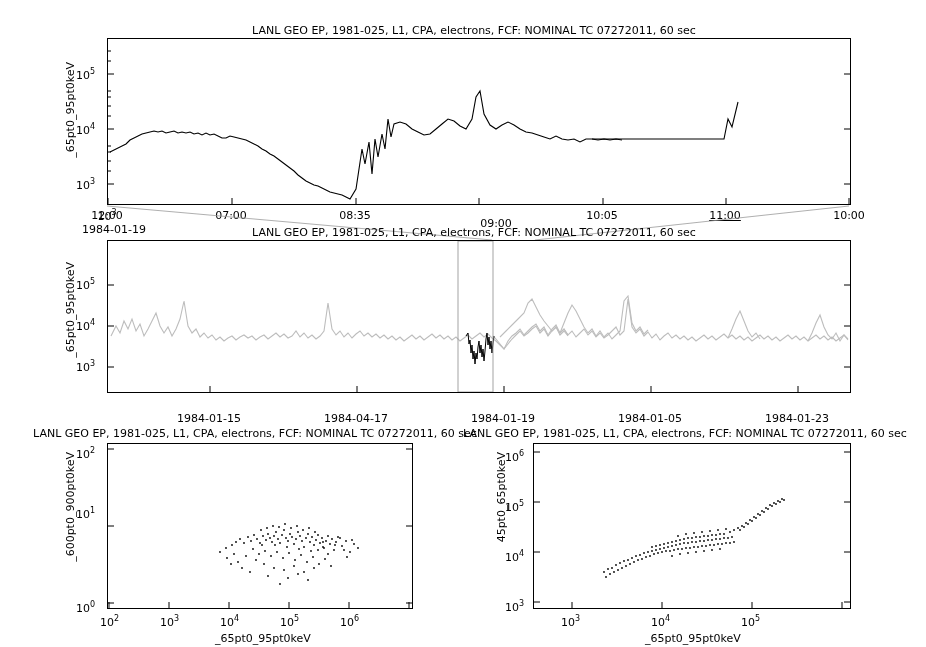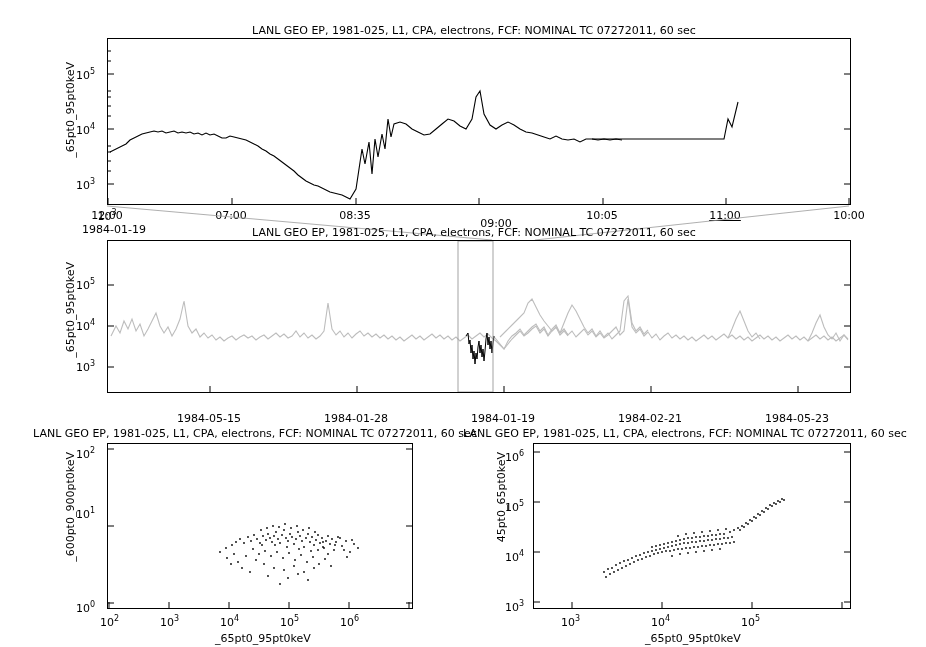--- a/index.html
+++ b/index.html
@@ -111,25 +111,25 @@
       <polyline fill="none" stroke="#bdbdbd" stroke-width="1.1" points="700,100 704,92 708,82 712,74 716,86 720,94 724,98 728,92 732,100 736,94 740,99"></polyline>
 
       <rect x="350" y="0" width="35" height="151" fill="none" stroke="#9a9a9a" stroke-width="0.9"></rect>
     </svg>
   </div>
 
   <div style="position:absolute;left:76px;top:359px;font-size:11px;">10<sup style="font-size:8px">3</sup></div>
   <div style="position:absolute;left:76px;top:318px;font-size:11px;">10<sup style="font-size:8px">4</sup></div>
   <div style="position:absolute;left:76px;top:277px;font-size:11px;">10<sup style="font-size:8px">5</sup></div>
 
-  <div class="ticklab" style="left:159px;top:412px;width:100px;">1984-05-15</div>
-  <div class="ticklab" style="left:306px;top:412px;width:100px;">1984-01-28</div>
+  <div class="ticklab" style="left:159px;top:412px;width:100px;">1984-01-15</div>
+  <div class="ticklab" style="left:306px;top:412px;width:100px;">1984-04-17</div>
   <div class="ticklab" style="left:453px;top:412px;width:100px;">1984-01-19</div>
-  <div class="ticklab" style="left:600px;top:412px;width:100px;">1984-02-21</div>
-  <div class="ticklab" style="left:747px;top:412px;width:100px;">1984-05-23</div>
+  <div class="ticklab" style="left:600px;top:412px;width:100px;">1984-01-05</div>
+  <div class="ticklab" style="left:747px;top:412px;width:100px;">1984-01-23</div>
 
   <div class="title" style="left:33px;top:427px;">LANL GEO EP, 1981-025, L1, CPA, electrons, FCF: NOMINAL TC 07272011, 60 sec</div>
 
   <div class="ylabel" style="left:64px;top:452px;transform:rotate(-90deg) translate(-100%,0);">_600pt0_900pt0keV</div>
 
   <div class="panel" style="left:107px;top:443px;width:306px;height:166px;">
     <svg width="304" height="164" viewBox="0 0 304 164">
       <g stroke="#000" stroke-width="1">
         <line x1="0" y1="159" x2="6" y2="159"></line>
           <line x1="298" y1="159" x2="304" y2="159"></line>

